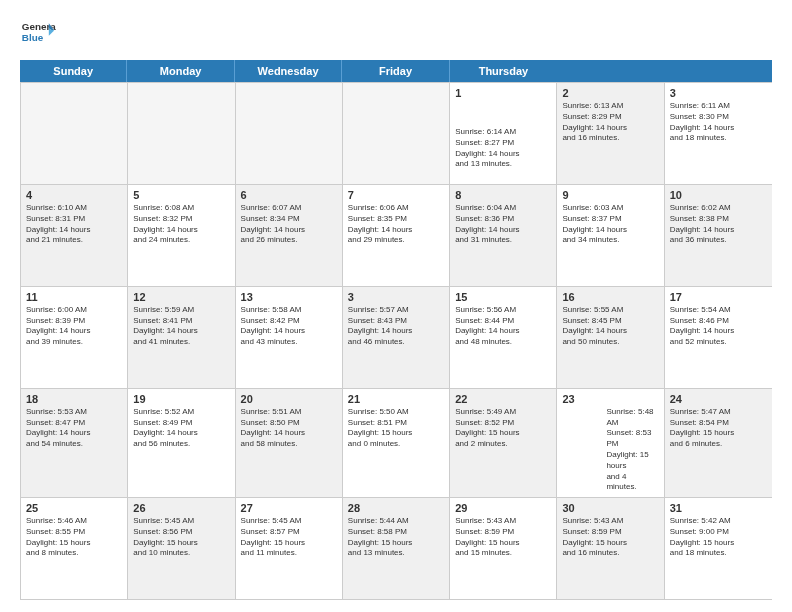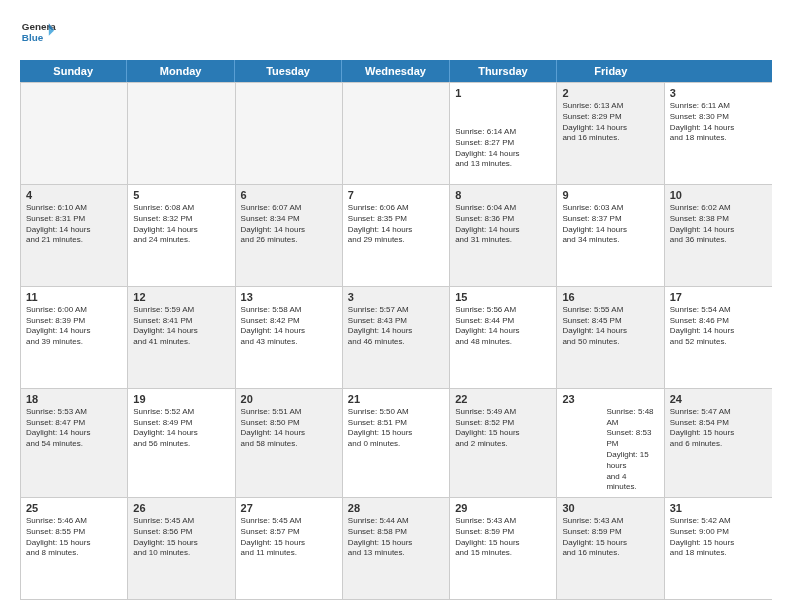--- a/index.html
+++ b/index.html
@@ -118,24 +118,23 @@
     <div class="title-block">
       <div class="month-title"></div>
       <div class="subtitle"></div>
     </div>
   </div>
 
   <div class="calendar">
     <div class="cal-header-row">
     <div class="cal-header-cell">Sunday</div>
         <div class="cal-header-cell">Monday</div>
-        <div class="cal-header-cell">Tuesday</div>
         <div class="cal-header-cell">Wednesday</div>
+        <div class="cal-header-cell">Friday</div>
         <div class="cal-header-cell">Thursday</div>
-        <div class="cal-header-cell">Friday</div>
       </div>
     <div class="cal-body">
     <div class="cal-week">
           <div class="cal-cell empty"></div>
           <div class="cal-cell empty"></div>
           <div class="cal-cell empty"></div>
           <div class="cal-cell empty"></div>
           <div class="cal-cell">
             <div class="day-num">1</div>
             <div class="cell-info" style="white-space: pre-line; margin-top: 28px;">Sunrise: 6:14 AM

